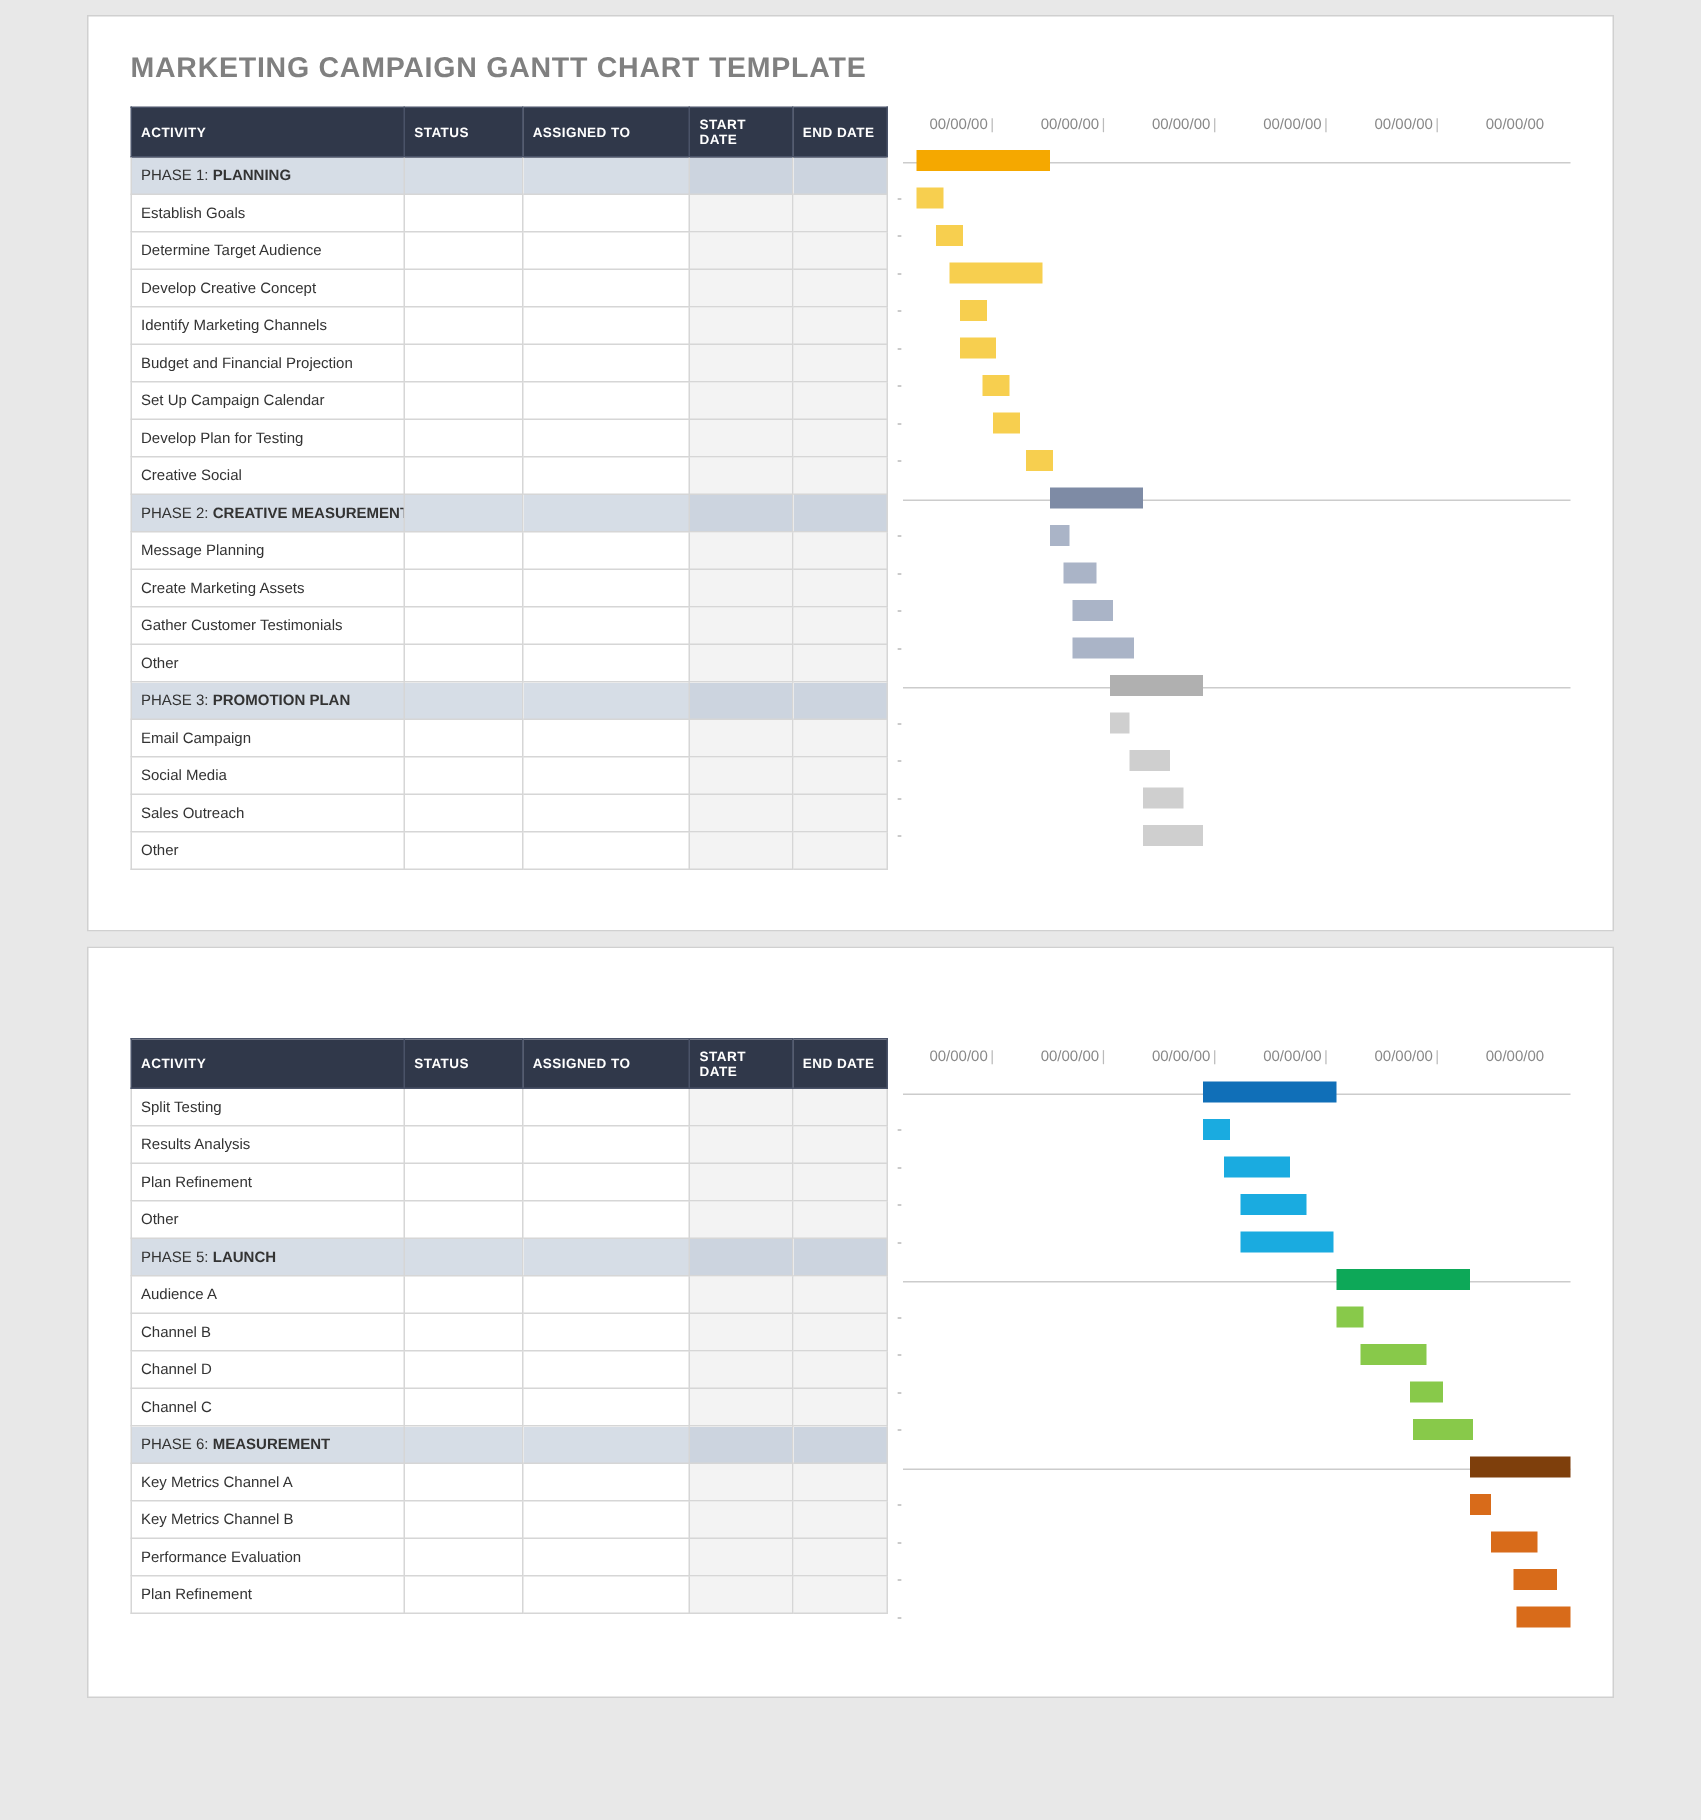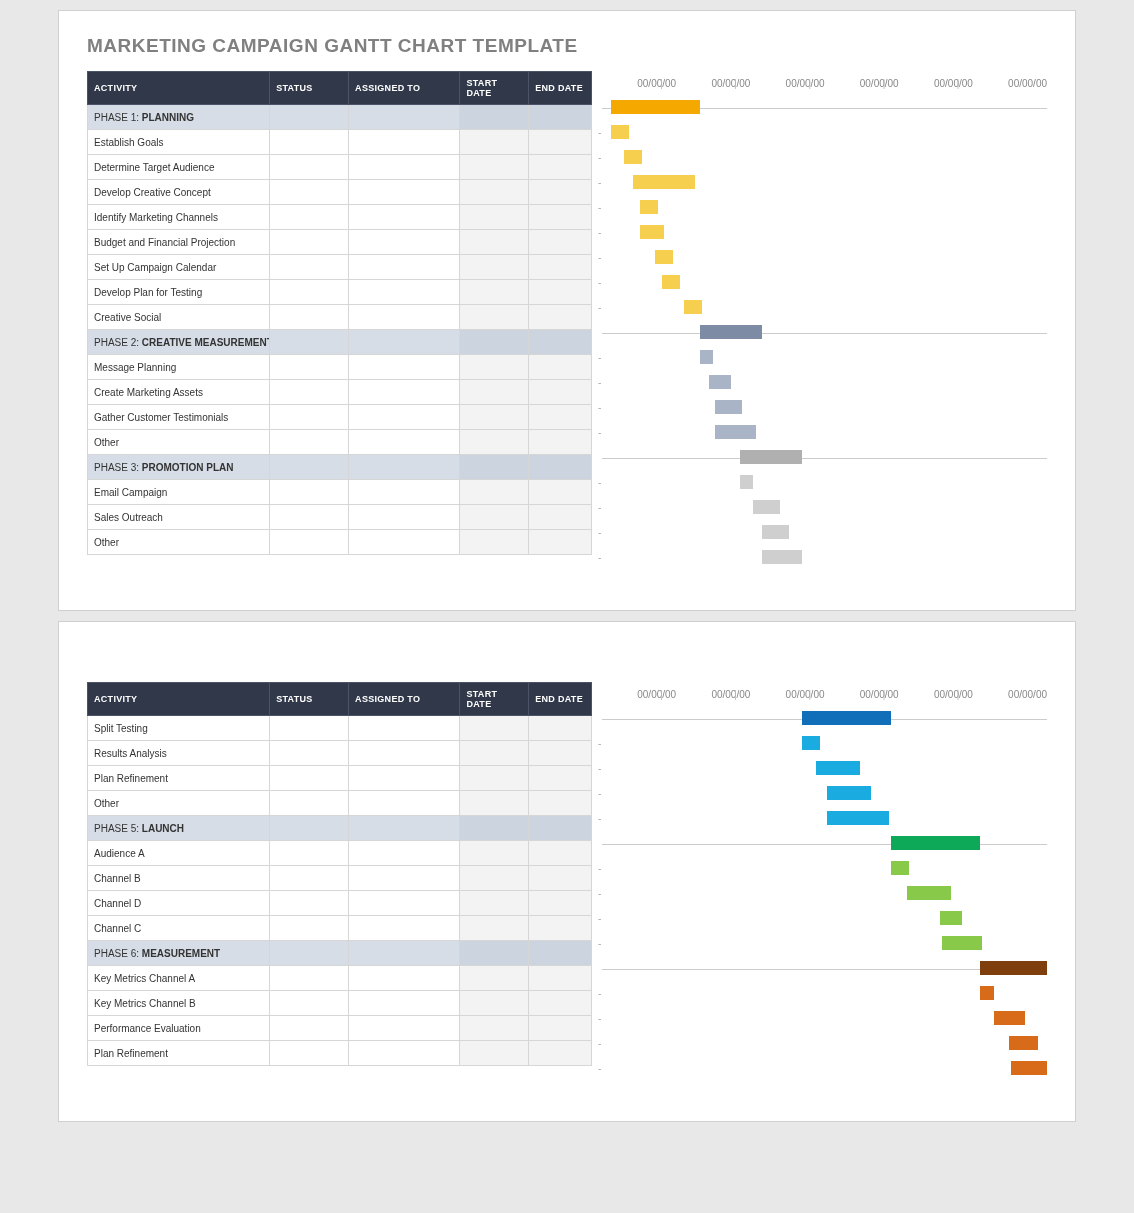--- a/index.html
+++ b/index.html
@@ -74,21 +74,21 @@
     display: flex;
     height: 24px;
     align-items: center;
     font-size: 10px;
     color: #888;
     position: relative;
     margin-bottom: 0;
   }
   .tick {
     flex: 1;
-    text-align: right;
+    text-align: center;
     position: relative;
   }
   .tick + .tick::before {
     content: "|";
     position: absolute;
     left: -16px;
     color: #bbb;
   }
   .rows { position: relative; }
   .grow {
@@ -255,20 +255,27 @@
                 <td class="shaded"></td>
               </tr>
               <tr>
                 <td><span>Email Campaign</span></td>
                 <td></td>
                 <td></td>
                 <td class="shaded"></td>
                 <td class="shaded"></td>
               </tr>
               <tr>
+                <td><span>Social Media</span></td>
+                <td></td>
+                <td></td>
+                <td class="shaded"></td>
+                <td class="shaded"></td>
+              </tr>
+              <tr>
                 <td><span>Sales Outreach</span></td>
                 <td></td>
                 <td></td>
                 <td class="shaded"></td>
                 <td class="shaded"></td>
               </tr>
               <tr>
                 <td><span>Other</span></td>
                 <td></td>
                 <td></td>

